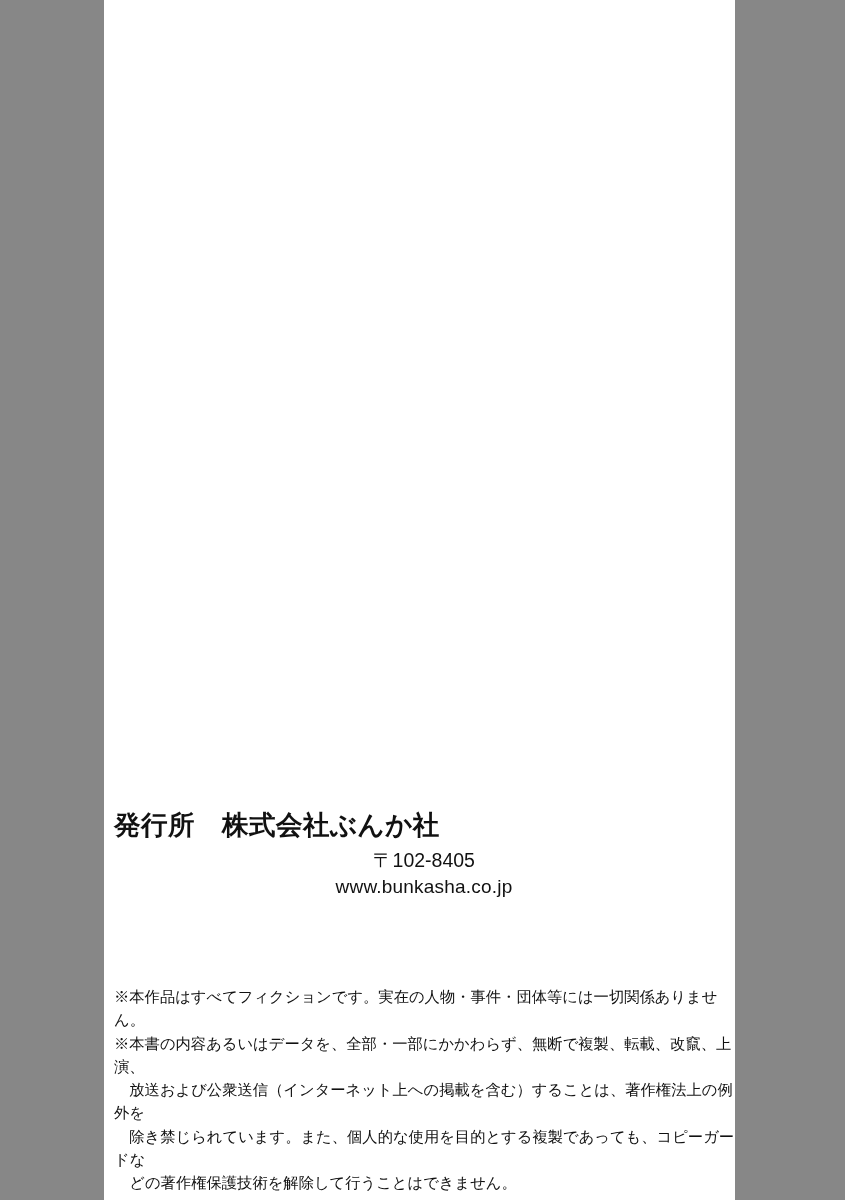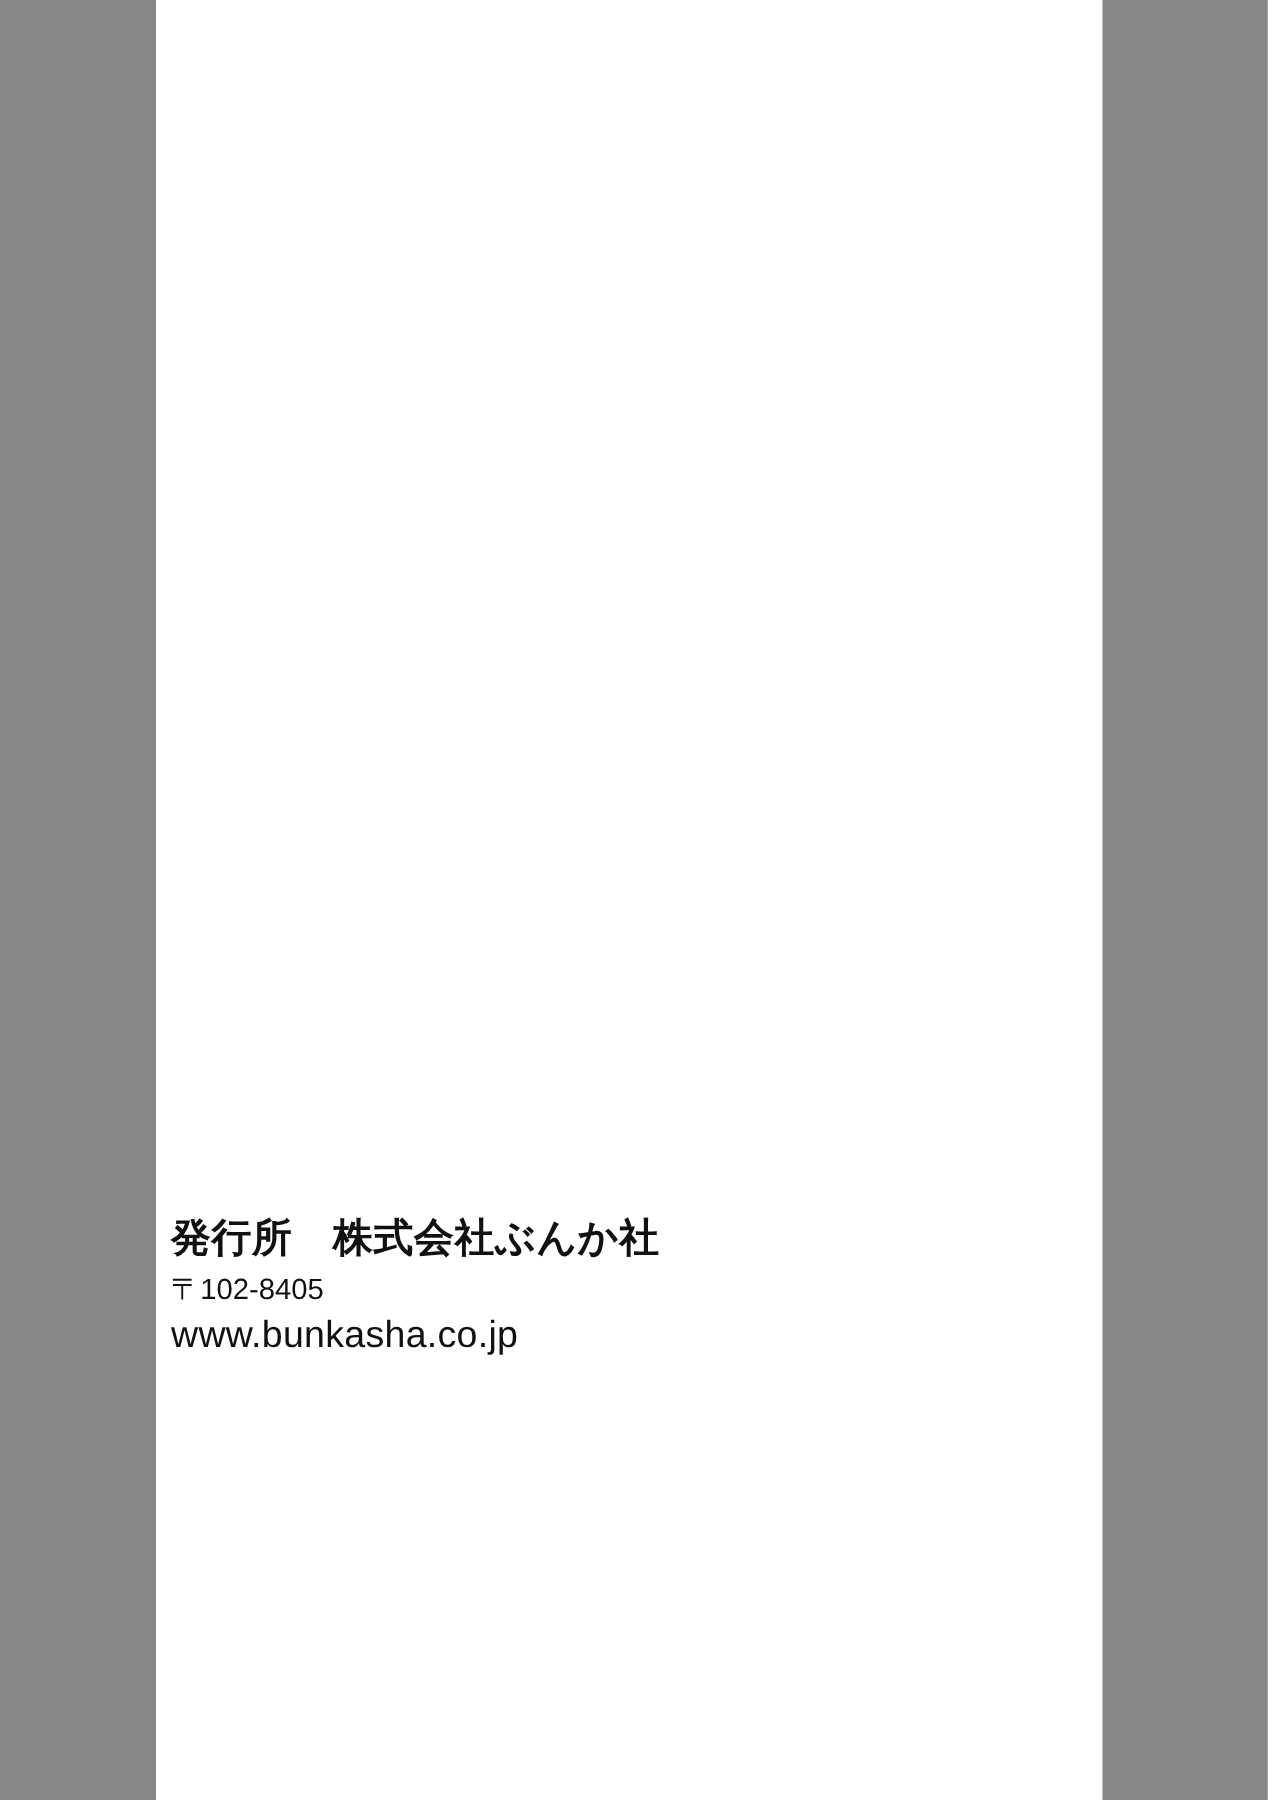--- a/index.html
+++ b/index.html
@@ -43,23 +43,24 @@
     margin: 0 0 8px 0;
   }
   .address-block {
     font-size: 19.5px;
     color: #111111;
     line-height: 1.32;
     margin: 0;
   }
   .address-block div {
     white-space: pre;
+    text-align: center;
   }
   .url-line {
-    font-size: 25px;
+    font-size: 19px;
     color: #111111;
     letter-spacing: 0.2px;
   }
   .notice-block {
     position: absolute;
     left: 10px;
     top: 985px;
     width: 625px;
     font-size: 15.3px;
     color: #111111;
@@ -77,15 +78,22 @@
   <div class="page">
 
     <div class="colophon">
       <div class="publisher-line">発行所　株式会社ぶんか社</div>
       <div class="address-block">
         <div>〒102-8405</div>
         <div class="url-line">www.bunkasha.co.jp</div>
       </div>
     </div>
 
+    <div class="notice-block">
+      <p>※本作品はすべてフィクションです。実在の人物・事件・団体等には一切関係ありません。</p>
+      <p>※本書の内容あるいはデータを、全部・一部にかかわらず、無断で複製、転載、改竄、上演、
+　放送および公衆送信（インターネット上への掲載を含む）することは、著作権法上の例外を
+　除き禁じられています。また、個人的な使用を目的とする複製であっても、コピーガードな
+　どの著作権保護技術を解除して行うことはできません。</p>
+    </div>
 
   </div>
 </div>
 
 </body></html>

